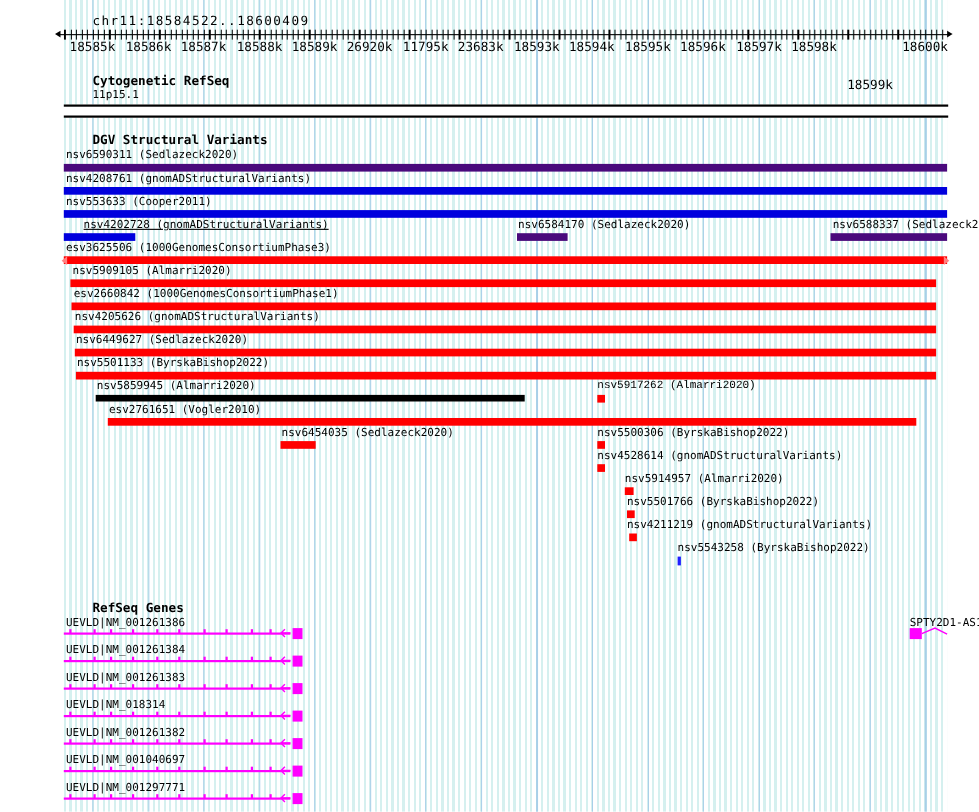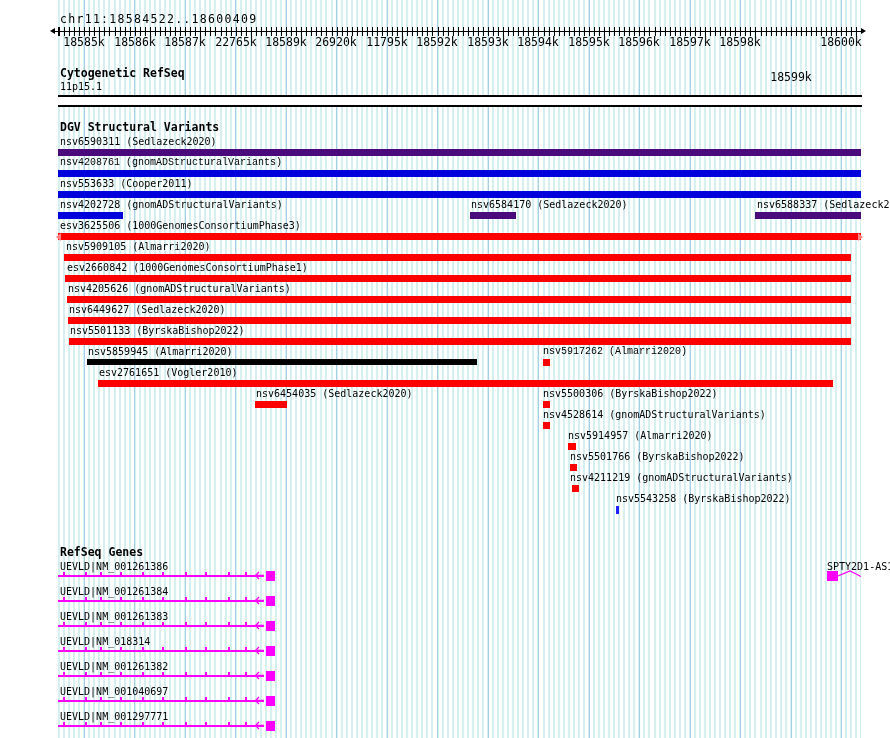--- a/index.html
+++ b/index.html
@@ -6,21 +6,21 @@
   body{width:890px;height:738px;overflow:hidden;font-family:"DejaVu Sans Mono",monospace;color:#000;}
   #app{position:relative;width:890px;height:738px;overflow:hidden;background:#fff;}
   
   #stripes{
     position:absolute;left:58px;top:0;width:803px;height:738px;z-index:0;
     background:
       repeating-linear-gradient(90deg,#a8cfe8 0 1px,transparent 1px 50.47px),
       repeating-linear-gradient(90deg,#d5f0ef 0 2px,transparent 2px 5.047px);
     background-position:26px 0,0 0;
   }
-  .abs{position:absolute;z-index:2;}
+  .abs{position:absolute;z-index:2;padding-left:24px;}
   .ttl{font-size:11.5px;line-height:13px;white-space:pre;}
   .hdr{font-size:11.5px;line-height:13px;font-weight:bold;white-space:pre;}
   .trklabel{font-size:10px;line-height:13px;white-space:pre;z-index:2;position:absolute;}
   .bar{position:absolute;z-index:2;}
   .rlab{position:absolute;top:0;transform:translateX(-50%);font-size:11.5px;line-height:12px;white-space:pre;}
   #ruler-line{position:absolute;left:54px;top:31px;width:808px;height:1px;background:#000;z-index:2;}
   .arr{position:absolute;width:0;height:0;z-index:3;}
   #ruler-arrow-left{left:50px;top:28px;border-top:3.5px solid transparent;border-bottom:3.5px solid transparent;border-right:5px solid #000;}
   #ruler-arrow-right{left:861px;top:28px;border-top:3.5px solid transparent;border-bottom:3.5px solid transparent;border-left:5px solid #000;}
   #tickstrip{position:absolute;left:58px;top:27px;width:803px;height:9px;z-index:1;
@@ -38,48 +38,48 @@
 
   <div class="abs ttl" style="left:60px;top:13px;letter-spacing:1.3px;">chr11:18584522..18600409</div>
   <div id="tickstrip"></div>
   <div id="ruler-line"></div>
   <div id="ruler-arrow-left" class="arr"></div>
   <div id="ruler-arrow-right" class="arr"></div>
   <div id="ruler-labels">
       <div class="rlab" style="left: 84px;">18585k</div>
       <div class="rlab" style="left: 135px;">18586k</div>
       <div class="rlab" style="left: 185px;">18587k</div>
-      <div class="rlab" style="left: 236px;">22765k</div>
+      <div class="rlab" style="left: 236px;">18588k</div>
       <div class="rlab" style="left: 286px;">18589k</div>
       <div class="rlab" style="left: 336px;">26920k</div>
       <div class="rlab" style="left: 387px;">11795k</div>
-      <div class="rlab" style="left: 437px;">18592k</div>
+      <div class="rlab" style="left: 437px;">23683k</div>
       <div class="rlab" style="left: 488px;">18593k</div>
       <div class="rlab" style="left: 538px;">18594k</div>
       <div class="rlab" style="left: 589px;">18595k</div>
       <div class="rlab" style="left: 639px;">18596k</div>
       <div class="rlab" style="left: 690px;">18597k</div>
       <div class="rlab" style="left: 740px;">18598k</div>
       <div class="rlab" style="left: 791px; margin-top: 35px;">18599k</div>
       <div class="rlab" style="left: 841px;">18600k</div>
     </div>
 
   <div class="abs hdr" style="left:60px;top:67px;">Cytogenetic RefSeq</div>
   <div class="abs trklabel" style="left:60px;top:80px;">11p15.1</div>
   <div id="cytoband"></div>
 
   <div class="abs hdr" style="left:60px;top:121px;">DGV Structural Variants</div>
   <div id="dgv-rows">
       <div class="trklabel" style="left: 60px; top: 135px;">nsv6590311 (Sedlazeck2020)</div>
       <div class="bar" style="left: 58px; top: 149px; width: 803px; height: 7px; background: rgb(74, 10, 124);"></div>
-      <div class="trklabel" style="left: 60px; top: 156px; font-family: Liberation Mono, monospace;">nsv4208761 (gnomADStructuralVariants)</div>
+      <div class="trklabel" style="left: 60px; top: 156px;">nsv4208761 (gnomADStructuralVariants)</div>
       <div class="bar" style="left: 58px; top: 170px; width: 803px; height: 7px; background: rgb(0, 0, 221);"></div>
       <div class="trklabel" style="left: 60px; top: 177px;">nsv553633 (Cooper2011)</div>
       <div class="bar" style="left: 58px; top: 191px; width: 803px; height: 7px; background: rgb(0, 0, 221);"></div>
-      <div class="trklabel" style="left: 60px; top: 198px;">nsv4202728 (gnomADStructuralVariants)</div>
+      <div class="trklabel" style="left: 76px; top: 198px; text-decoration: underline;">nsv4202728 (gnomADStructuralVariants)</div>
       <div class="bar" style="left: 58px; top: 212px; width: 65px; height: 7px; background: rgb(0, 0, 221);"></div>
       <div class="trklabel" style="left: 471px; top: 198px;">nsv6584170 (Sedlazeck2020)</div>
       <div class="bar" style="left: 470px; top: 212px; width: 46px; height: 7px; background: rgb(74, 10, 124);"></div>
       <div class="trklabel" style="left: 757px; top: 198px;">nsv6588337 (Sedlazeck2020)</div>
       <div class="bar" style="left: 755px; top: 212px; width: 106px; height: 7px; background: rgb(74, 10, 124);"></div>
       <div class="trklabel" style="left: 60px; top: 219px;">esv3625506 (1000GenomesConsortiumPhase3)</div>
       <div class="bar" style="left: 58px; top: 233px; width: 803px; height: 7px; background: rgb(255, 0, 0);"></div>
       <div class="bar" style="left: 56px; top: 232.5px; width: 0px; height: 0px; border-top: 4px solid transparent; border-bottom: 4px solid transparent; border-right: 5px solid rgb(255, 128, 128); z-index: 3;"></div>
       <div class="bar" style="left: 858px; top: 232.5px; width: 0px; height: 0px; border-top: 4px solid transparent; border-bottom: 4px solid transparent; border-left: 5px solid rgb(255, 128, 128); z-index: 3;"></div>
       <div class="trklabel" style="left: 66px; top: 240px;">nsv5909105 (Almarri2020)</div>

